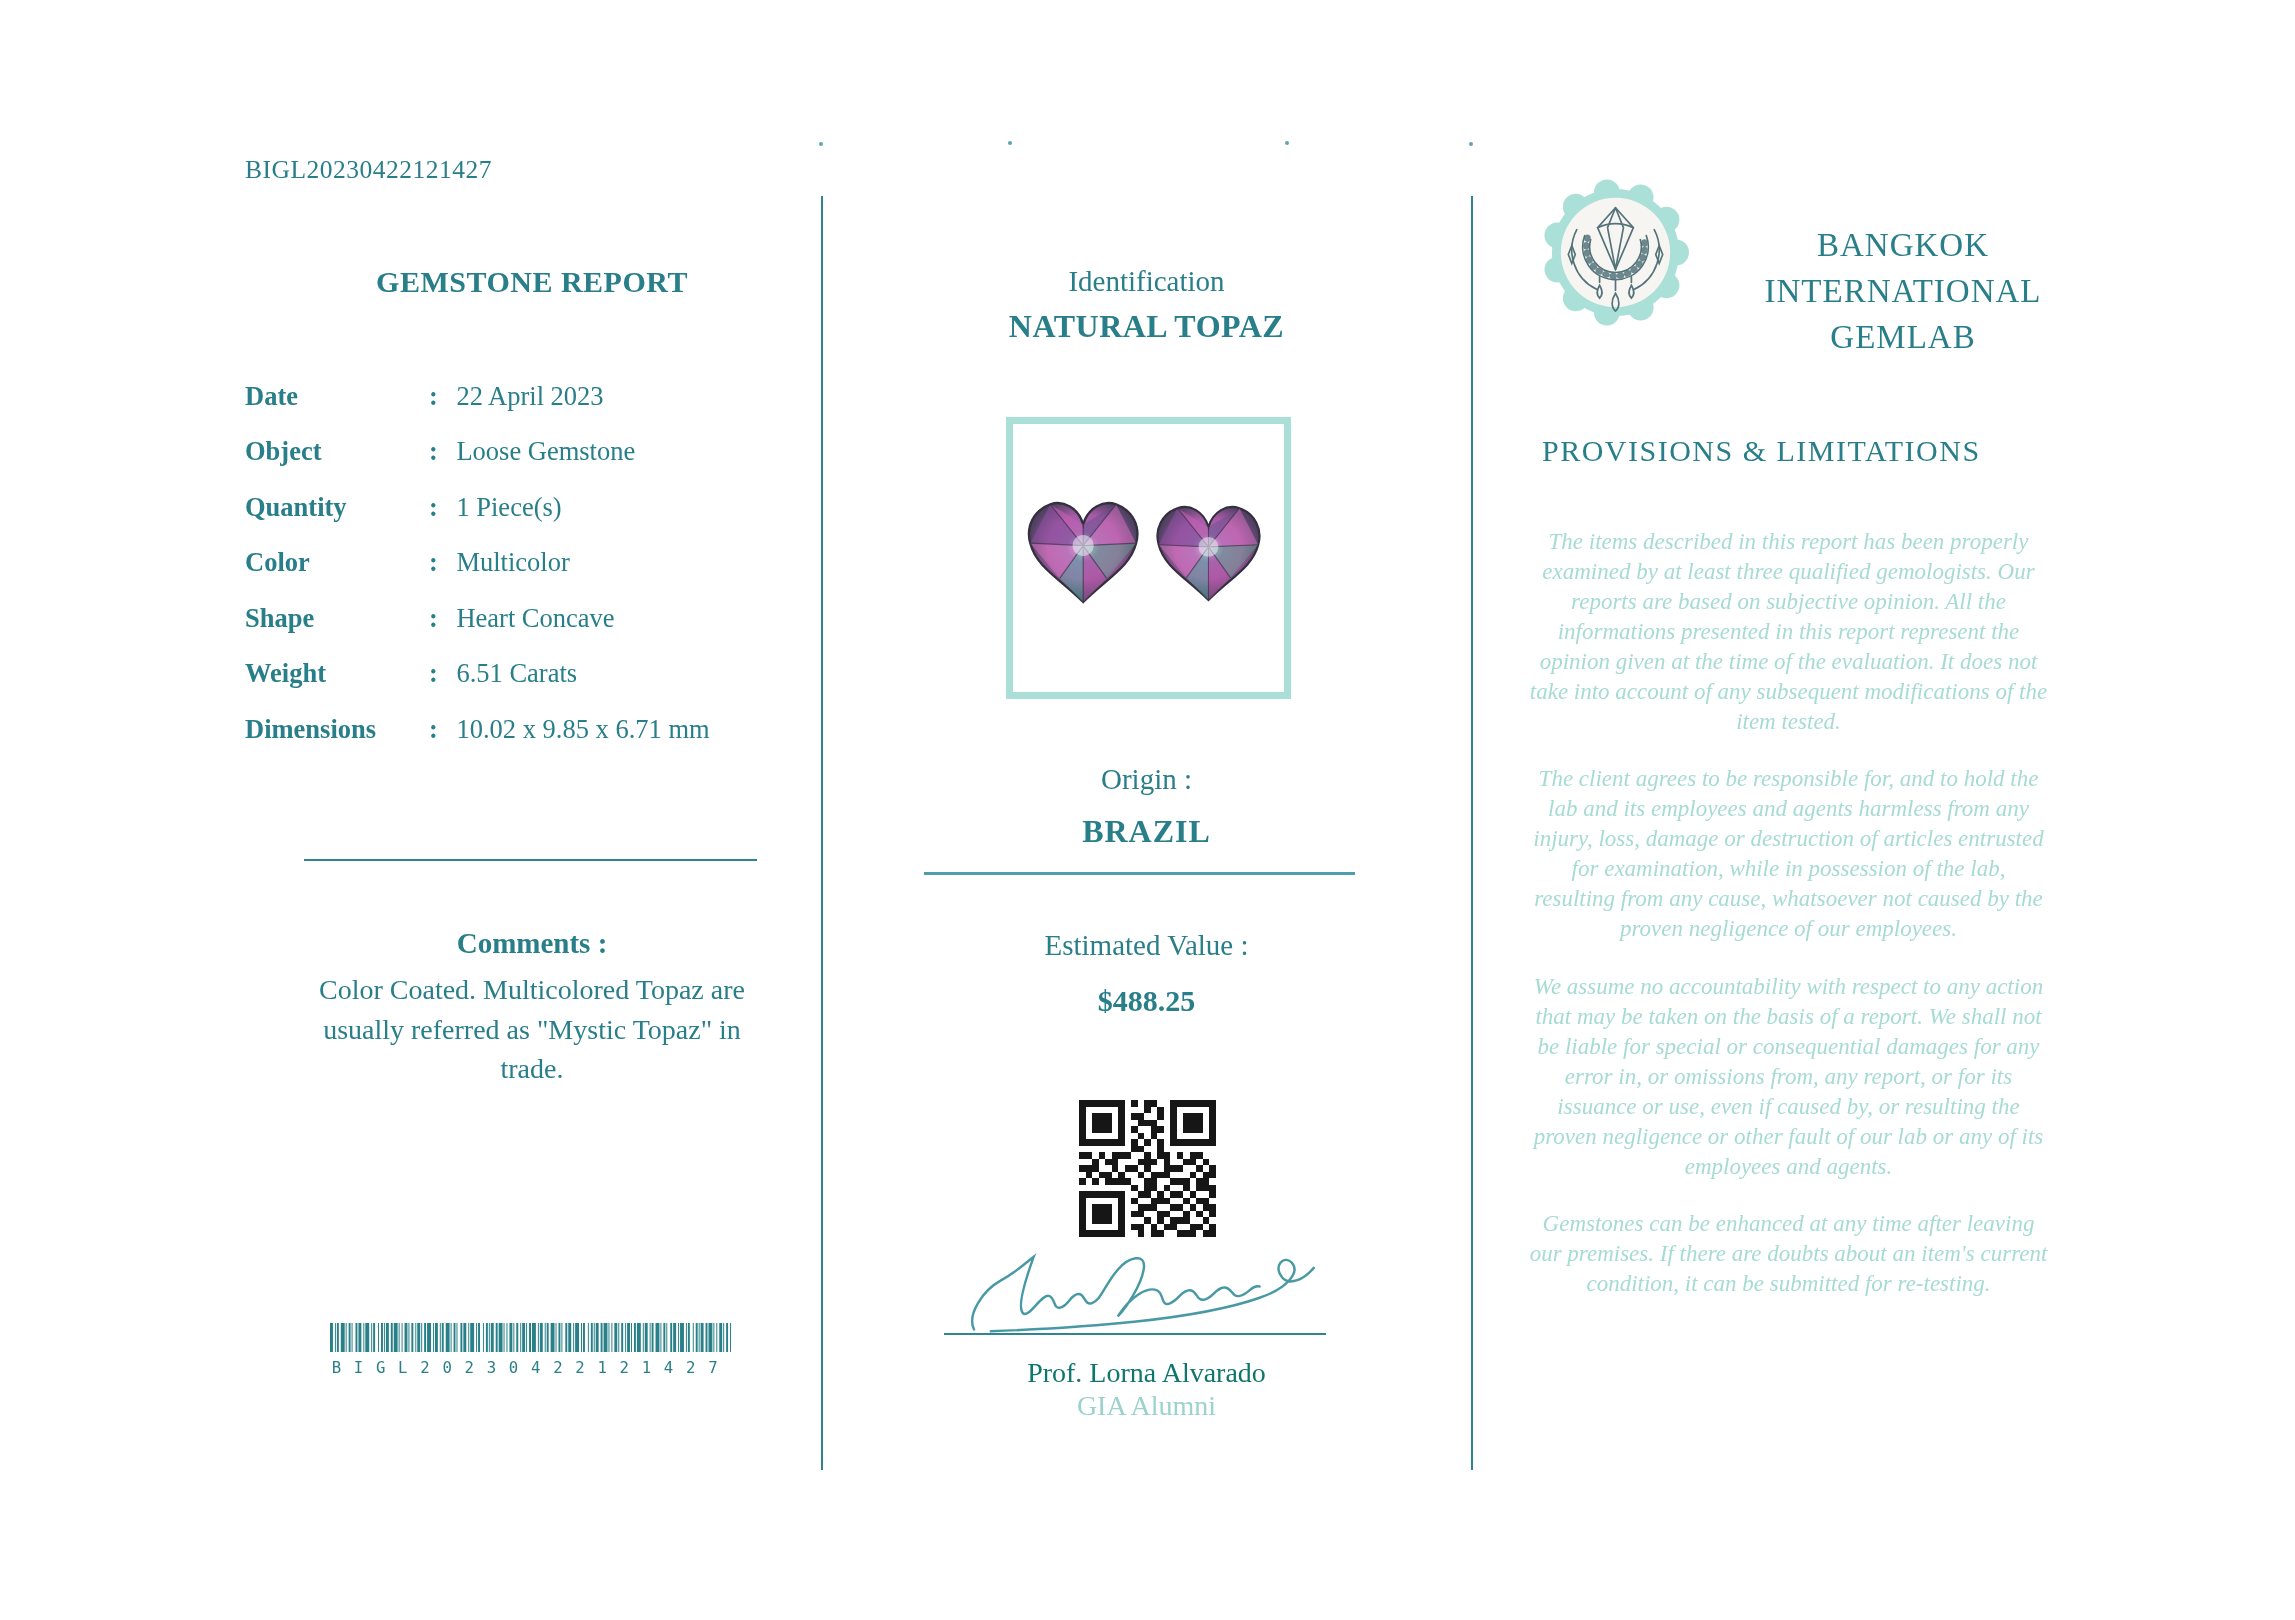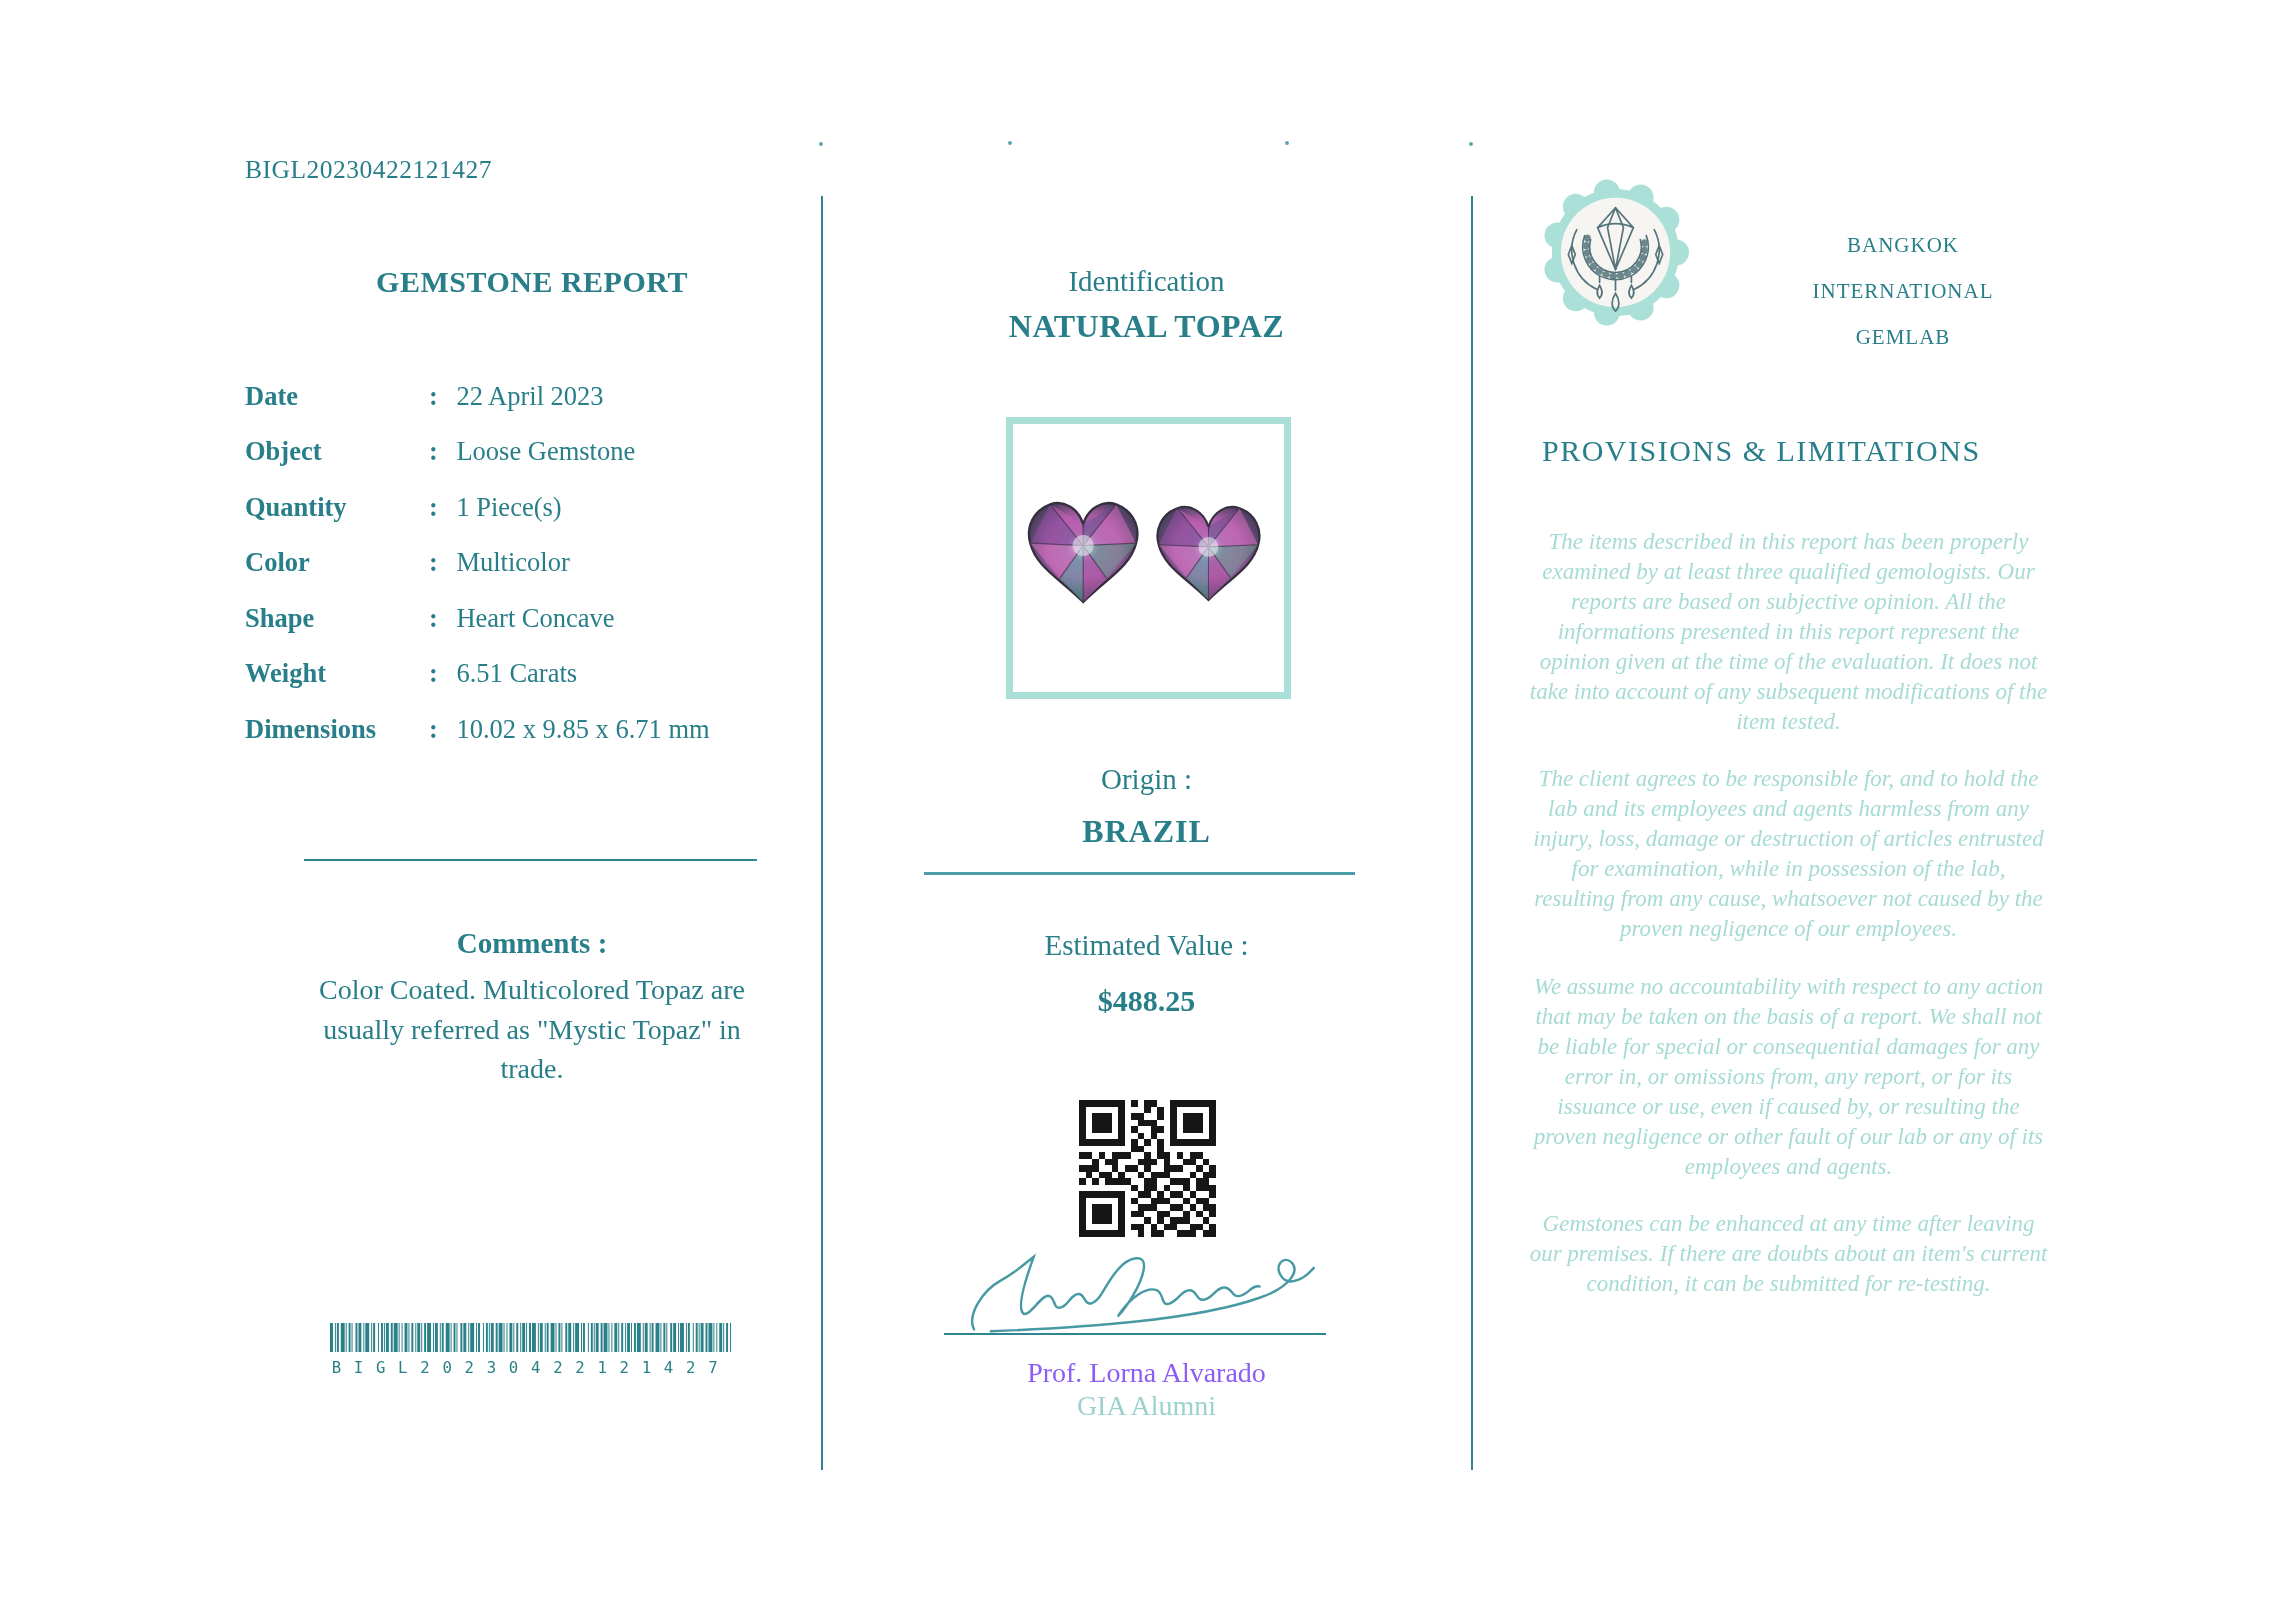--- a/index.html
+++ b/index.html
@@ -36,26 +36,26 @@
   .origin-value{top:813px;font-size:32px;font-weight:bold;letter-spacing:1px;}
   .hline-mid{position:absolute;left:924px;top:872px;width:431px;height:2.9px;background:#4d9dab;}
   .est-label{top:929px;font-size:29px;}
   .est-value{top:984px;font-size:30px;font-weight:bold;}
   .qr{position:absolute;left:1079px;top:1100px;width:137px;height:137px;
       display:grid;grid-template-columns:repeat(21,1fr);grid-template-rows:repeat(21,1fr);}
   .qr i{display:block;}
   .qr i.on{background:#161616;}
   .sig-svg{position:absolute;left:954px;top:1238px;}
   .sig-line{position:absolute;left:944px;top:1333px;width:382px;height:2px;background:#2f8691;}
-  .sig-name{top:1357px;font-size:28px;color:#8b5cf6;text-align:center;}
+  .sig-name{top:1357px;font-size:28px;color:#0f766e;text-align:center;}
   .sig-cred{top:1390px;font-size:28px;color:#9bd2cd;}
   
   .logo-svg{position:absolute;left:1541px;top:178px;}
   .lab-name{position:absolute;left:1707px;top:222px;width:392px;text-align:center;
-            font-size:21px;line-height:46px;letter-spacing:1px;}
+            font-size:33px;line-height:46px;letter-spacing:1px;}
   .prov-title{position:absolute;left:1542px;top:434px;font-size:30px;letter-spacing:1.5px;}
   .prov-block{position:absolute;left:1529px;top:527px;width:519px;text-align:center;}
   .prov-block p{margin:0 0 27.4px 0;font-size:23px;line-height:30px;font-style:italic;color:#a6dbd3;}
 </style>
 </head>
 <body>
 
 <div class="page">
 
   <div class="dot" style="left:819px;top:142px;"></div>

